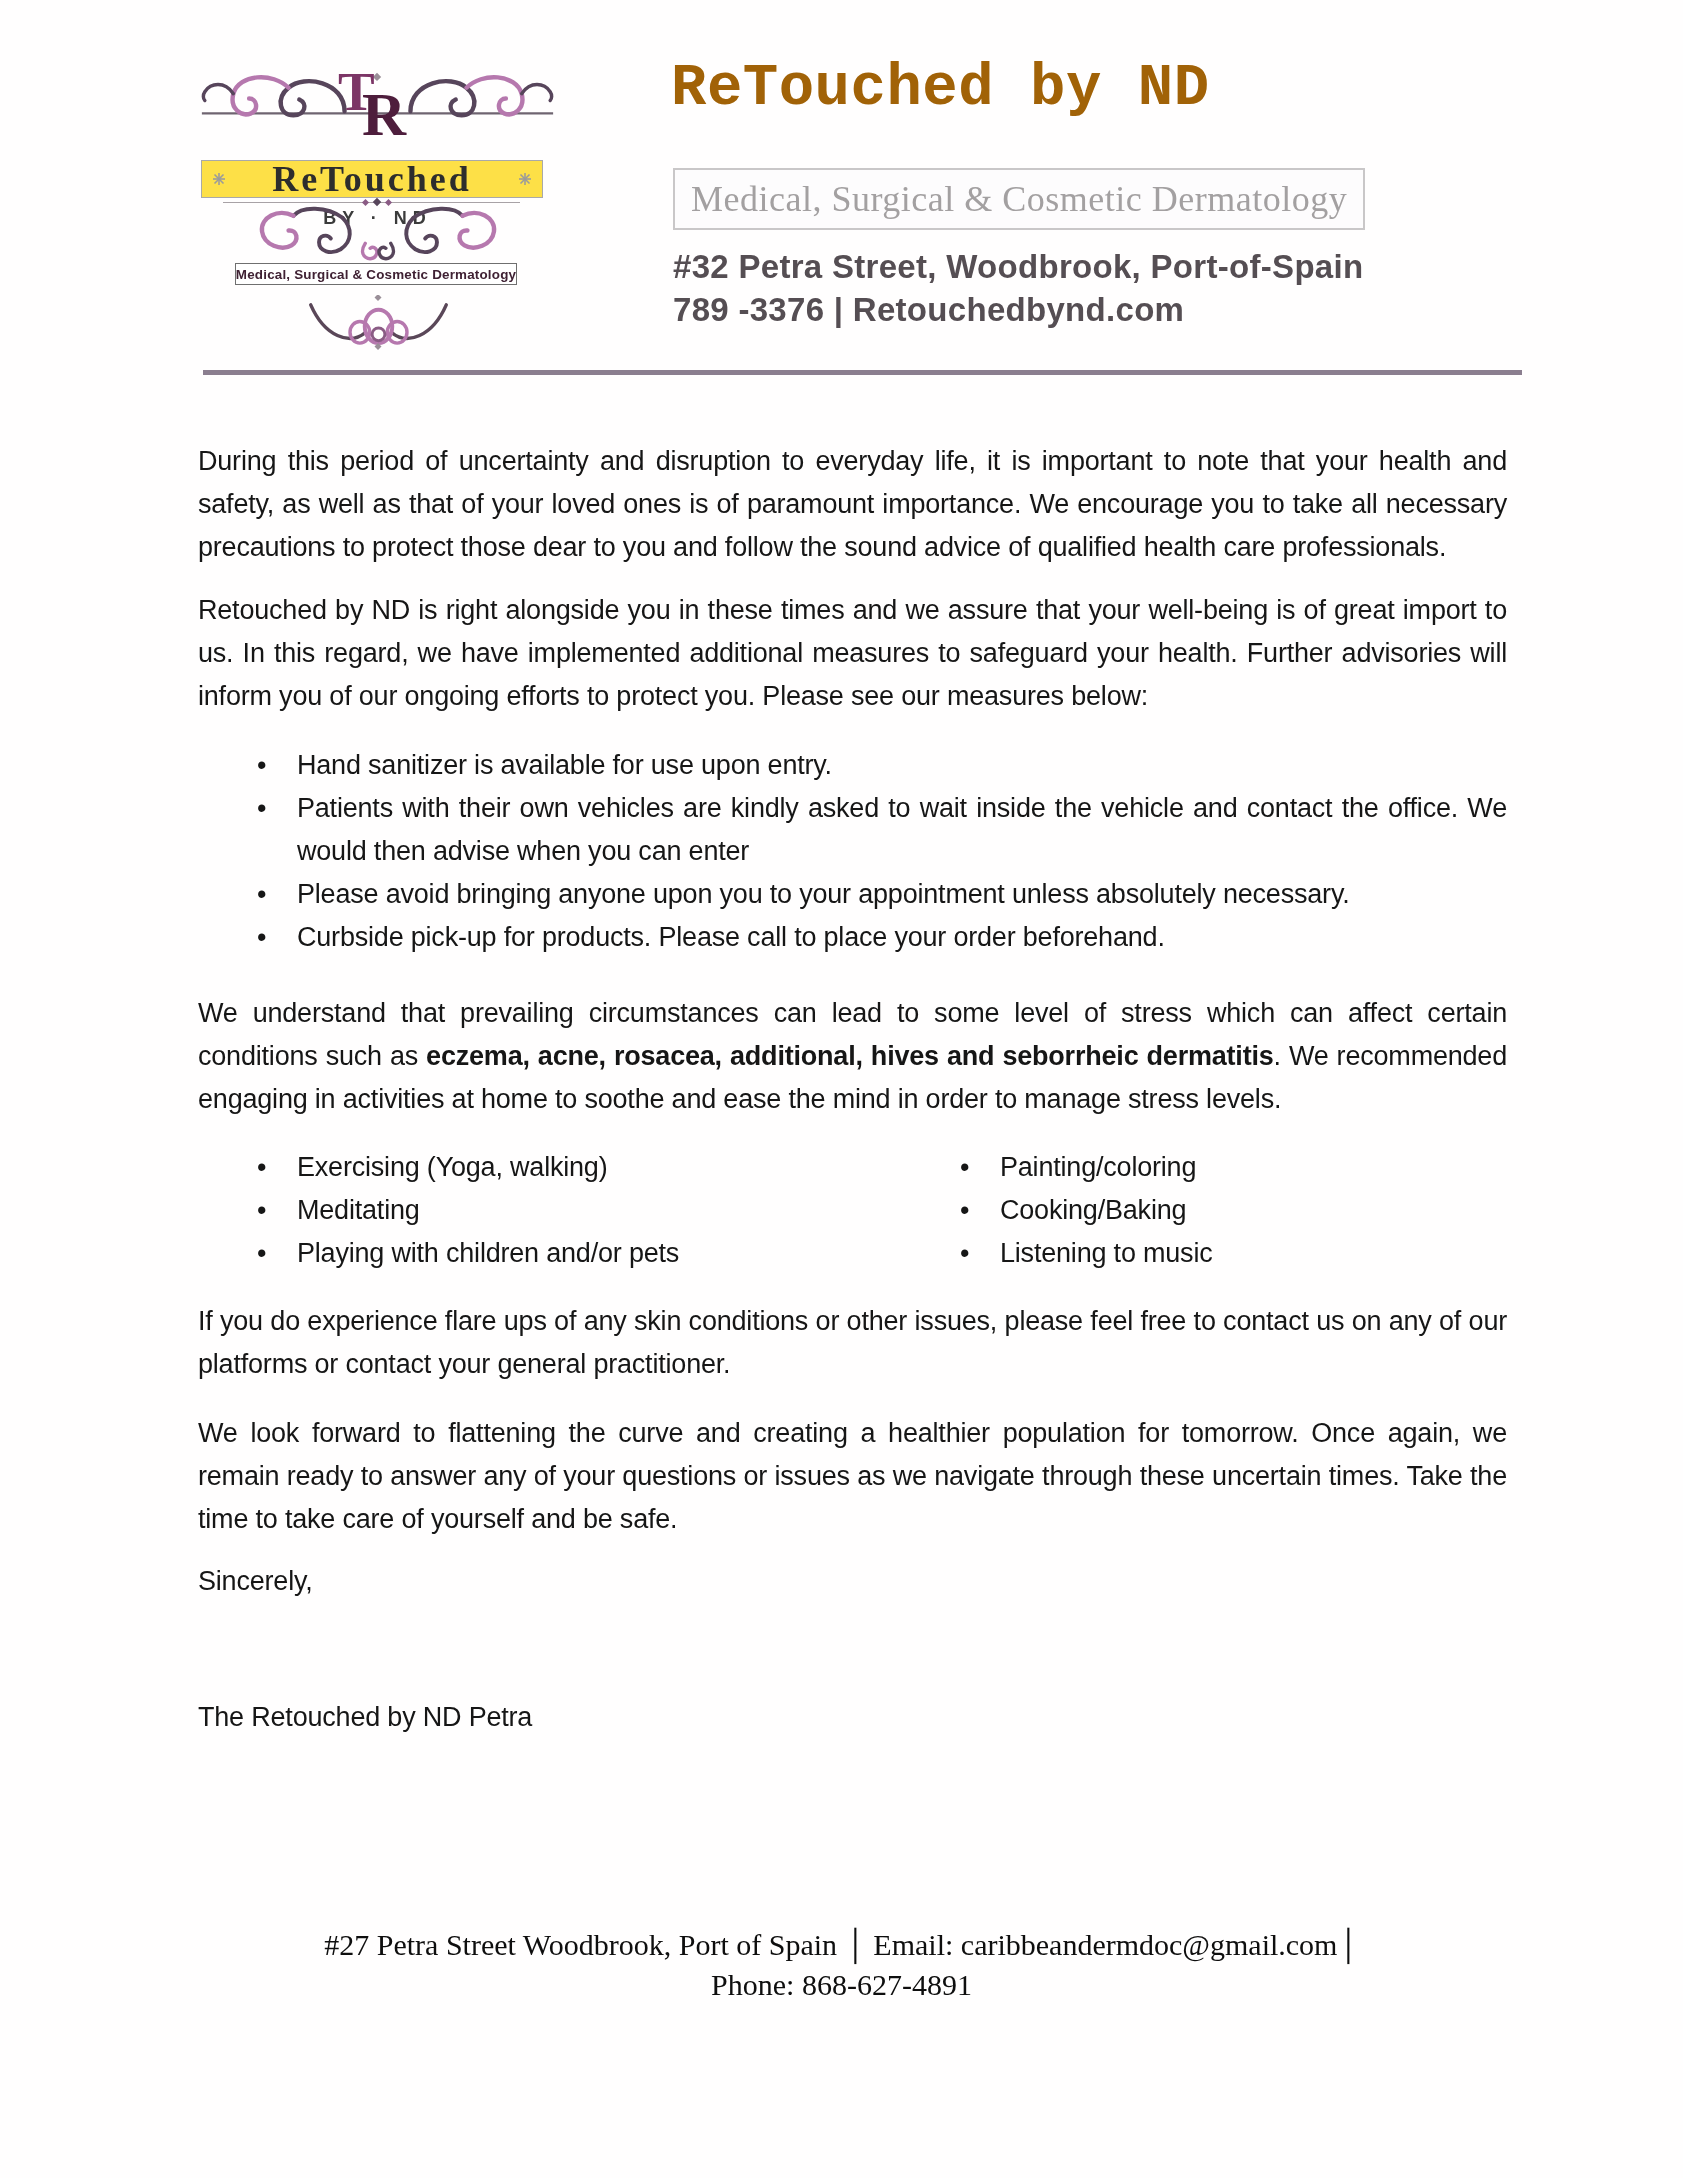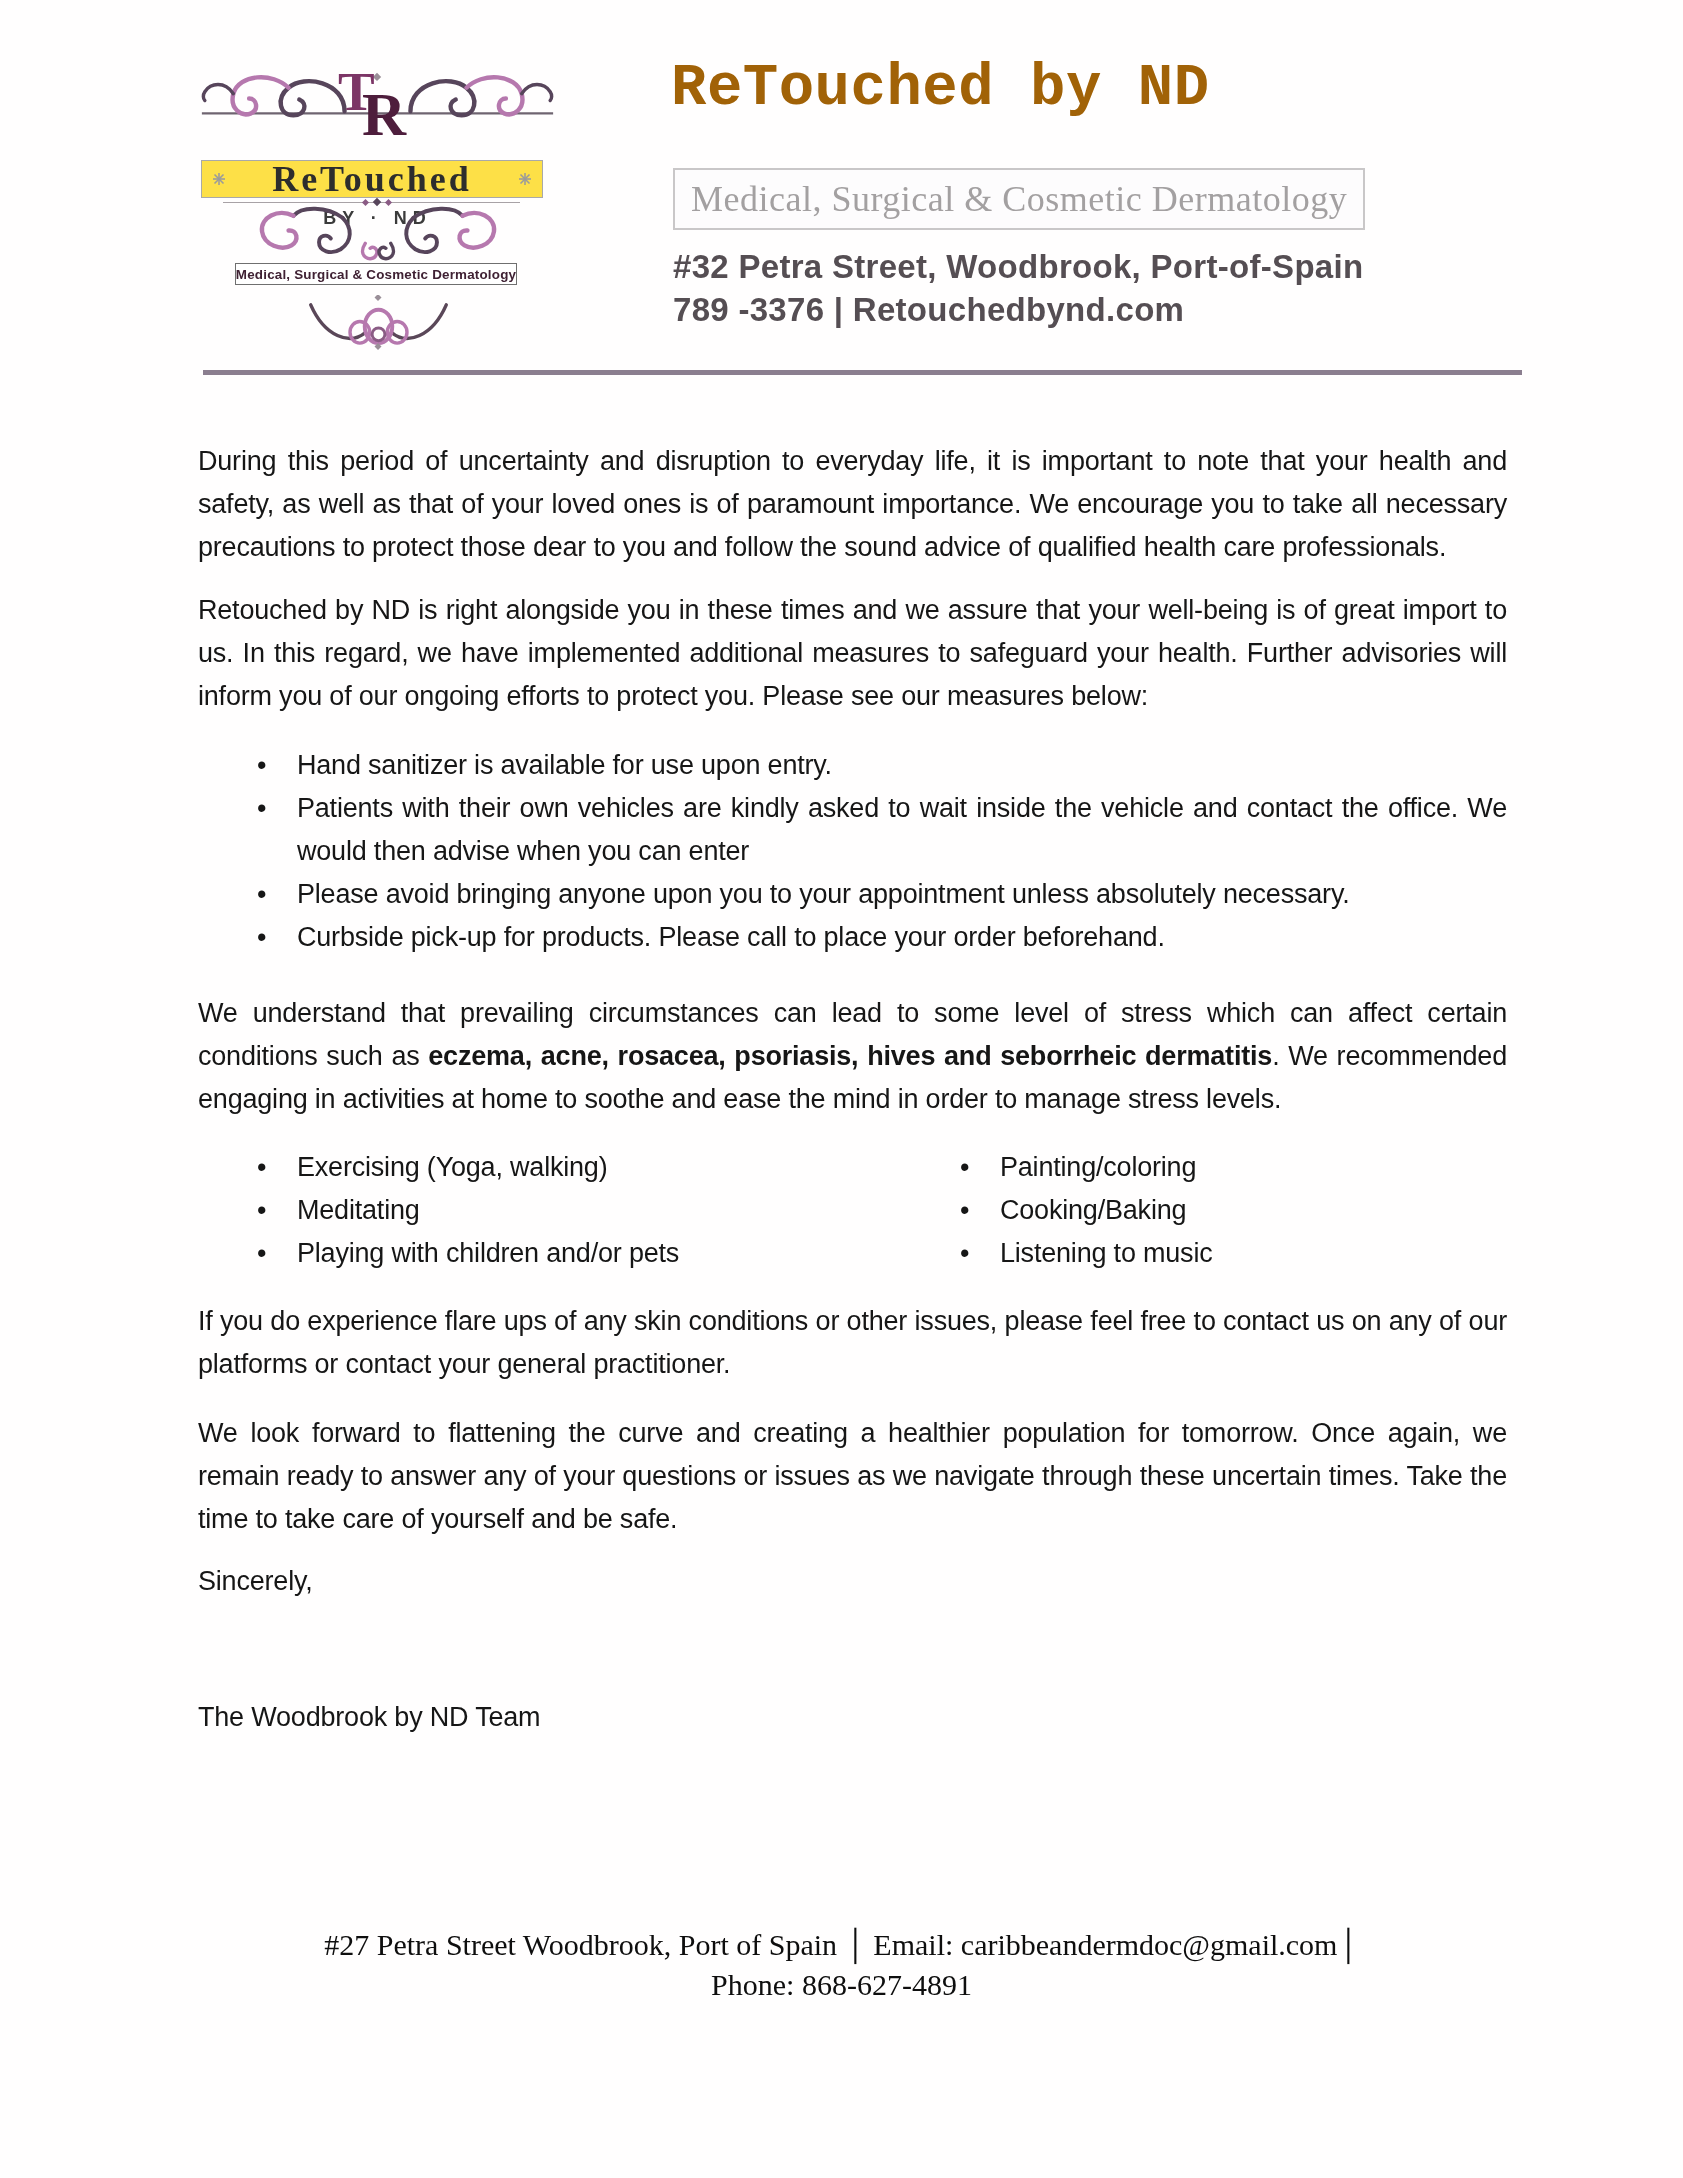--- a/index.html
+++ b/index.html
@@ -202,42 +202,42 @@
 
     <p class="p-measures">Retouched by ND is right alongside you in these times and we assure that your well-being is of great import to us. In this regard, we have implemented additional measures to safeguard your health. Further advisories will inform you of our ongoing efforts to protect you. Please see our measures below:</p>
 
     <ul class="bullets measures-list">
       <li>Hand sanitizer is available for use upon entry.</li>
       <li>Patients with their own vehicles are kindly asked to wait inside the vehicle and contact the office. We would then advise when you can enter</li>
       <li>Please avoid bringing anyone upon you to your appointment unless absolutely necessary.</li>
       <li>Curbside pick-up for products. Please call to place your order beforehand.</li>
     </ul>
 
-    <p class="p-stress"><span>We understand that prevailing circumstances can lead to some level of stress which can affect certain conditions such as </span><span class="bold-inline">eczema, acne, rosacea, psoriasis, hives and seborrheic dermatitis</span><span>. We recommended engaging in activities at home to soothe and ease the mind in order to manage stress levels.</span></p>
+    <p class="p-stress"><span>We understand that prevailing circumstances can lead to some level of stress which can affect certain conditions such as </span><span class="bold-inline">eczema, acne, rosacea, additional, hives and seborrheic dermatitis</span><span>. We recommended engaging in activities at home to soothe and ease the mind in order to manage stress levels.</span></p>
 
     <div class="activities">
       <ul class="bullets">
         <li>Exercising (Yoga, walking)</li>
         <li>Meditating</li>
         <li>Playing with children and/or pets</li>
       </ul>
       <ul class="bullets">
         <li>Painting/coloring</li>
         <li>Cooking/Baking</li>
         <li>Listening to music</li>
       </ul>
     </div>
 
     <p class="p-flare">If you do experience flare ups of any skin conditions or other issues, please feel free to contact us on any of our platforms or contact your general practitioner.</p>
 
     <p class="p-closing">We look forward to flattening the curve and creating a healthier population for tomorrow. Once again, we remain ready to answer any of your questions or issues as we navigate through these uncertain times. Take the time to take care of yourself and be safe.</p>
 
     <p class="signoff">Sincerely,</p>
 
-    <p class="signature">The Woodbrook by ND Team</p>
+    <p class="signature">The Retouched by ND Petra</p>
   </div>
 
   <div class="page-footer">
     <div>#27 Petra Street Woodbrook, Port of Spain │ Email: caribbeandermdoc@gmail.com│</div>
     <div>Phone: 868-627-4891</div>
   </div>
 
 </div>
 
 

